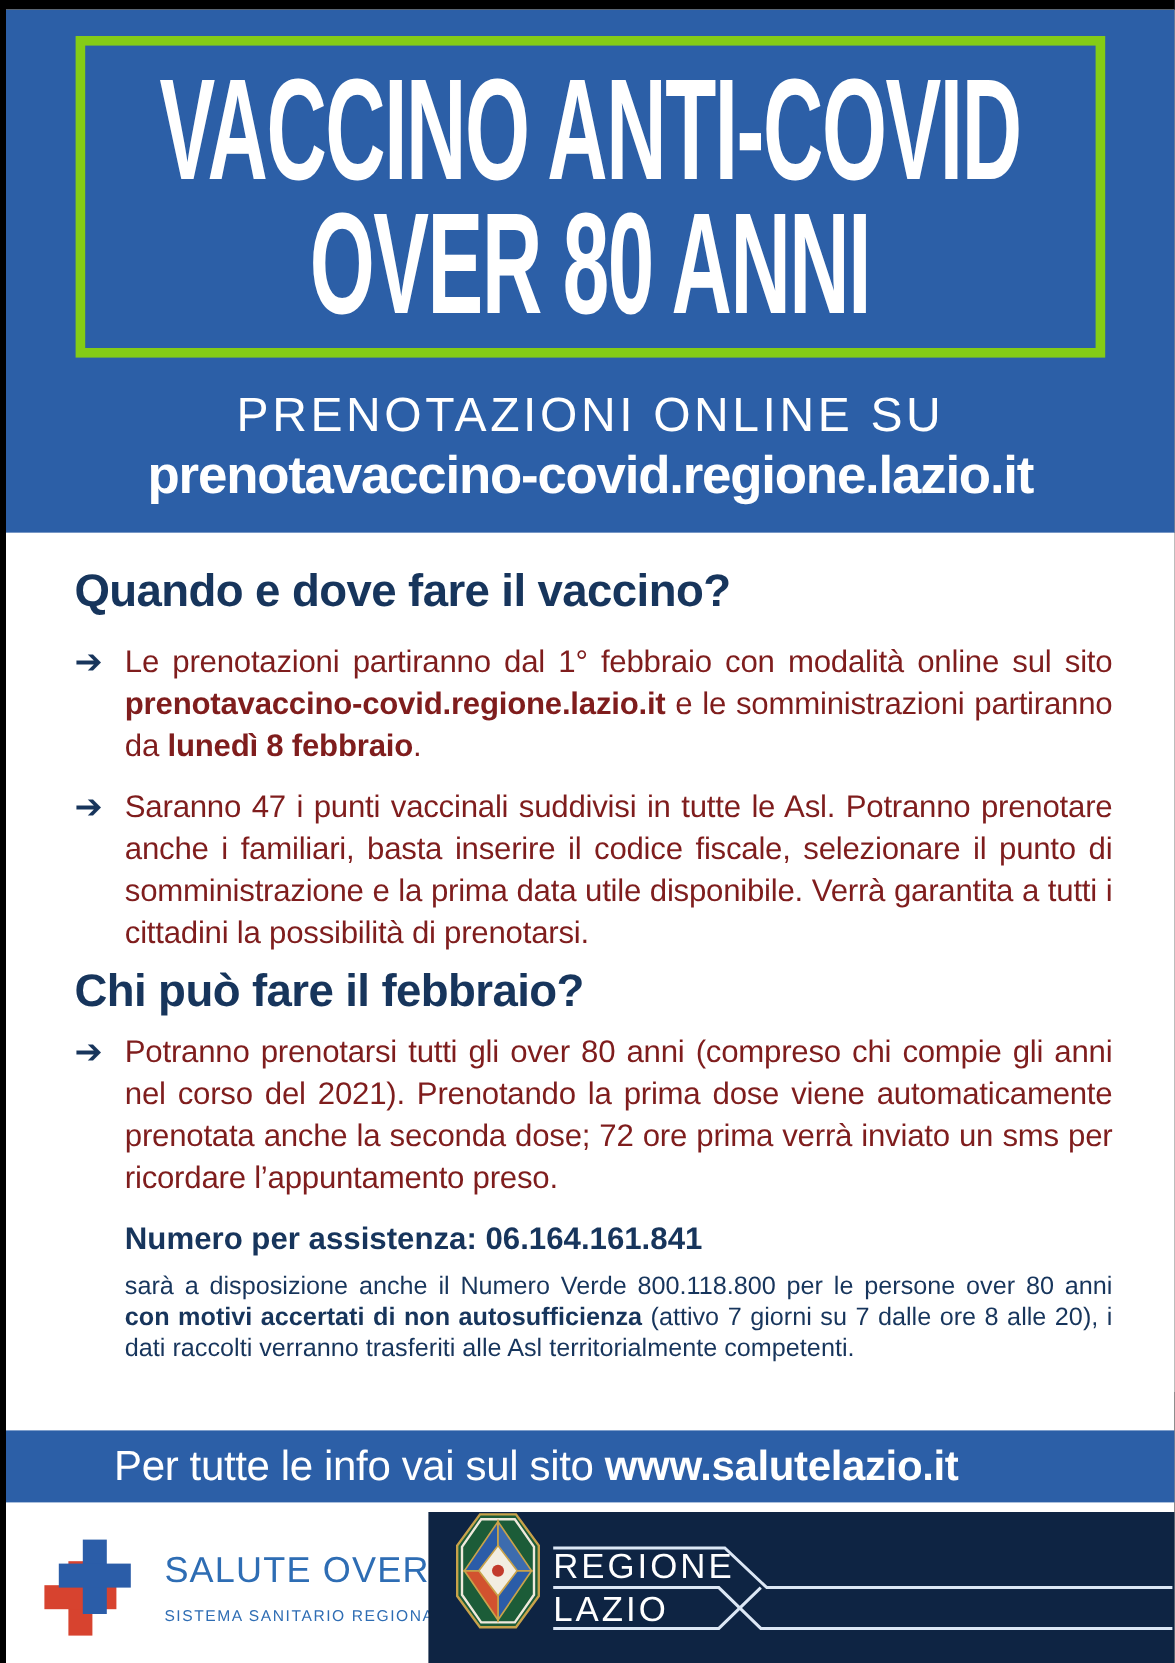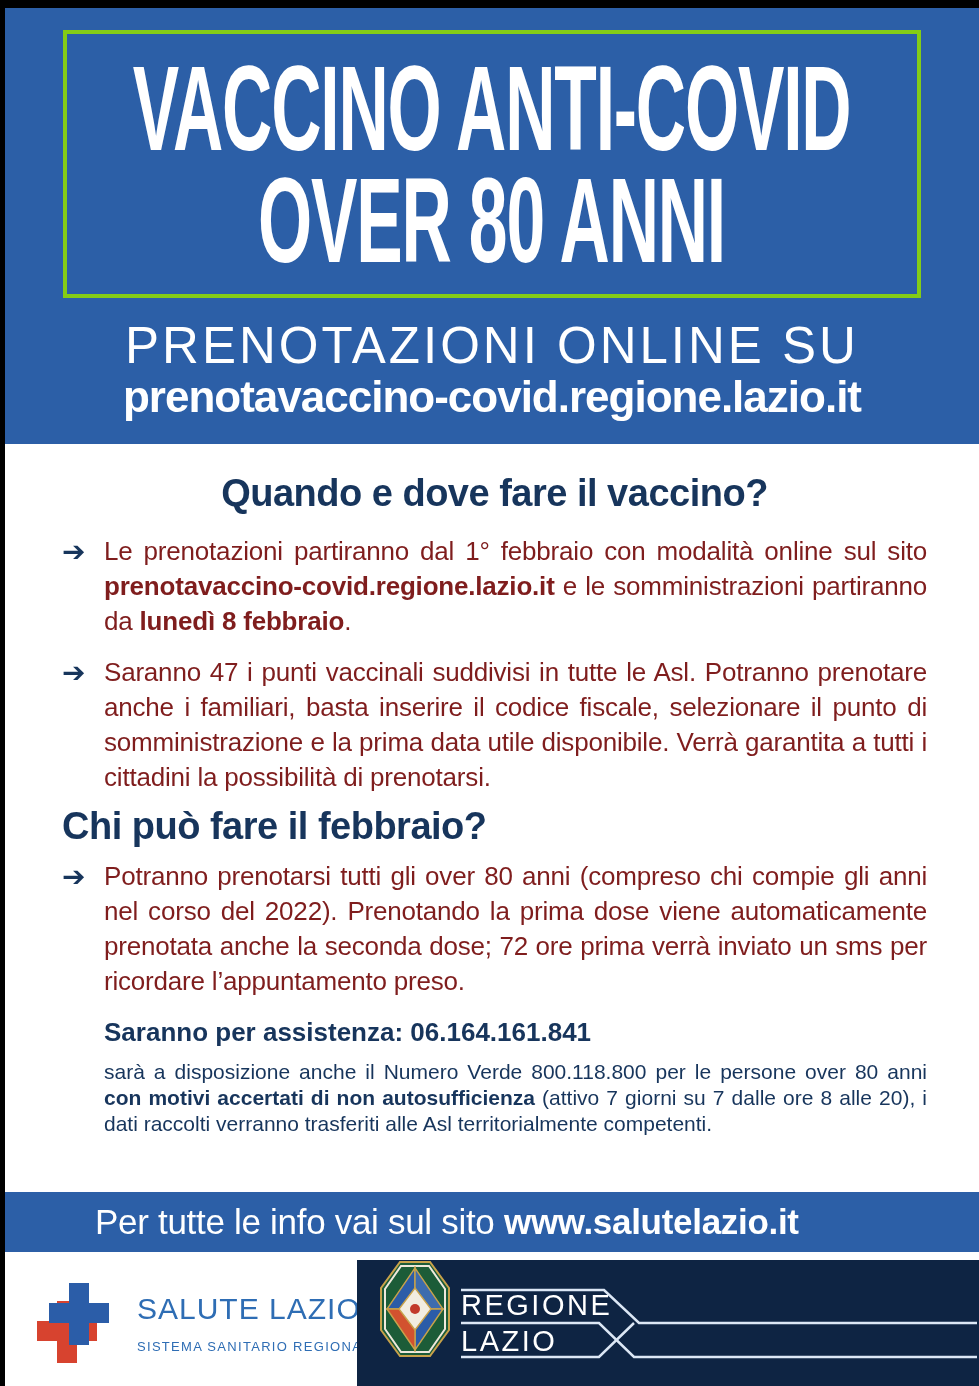--- a/index.html
+++ b/index.html
@@ -9,42 +9,42 @@
     font-family:"Liberation Sans", sans-serif; overflow:hidden; margin:0 auto;
   }
   .inner {
     position:absolute; left:5px; top:8px; width:974px; height:1378px;
     background:#ffffff; display:flex; flex-direction:column; overflow:hidden;
   }
 
   
   .header { flex:none; height:436px; background:#2c5fa7; }
   .title-box {
-    margin:22px auto 0; width:858px; height:268px; border:4px solid #84cc16;
+    margin:22px auto 0; width:858px; height:268px; border:8px solid #84cc16;
     display:flex; flex-direction:column; align-items:center; justify-content:center;
   }
   .title-line {
     display:block; white-space:nowrap; color:#ffffff; font-weight:bold;
     font-size:120px; line-height:100px; letter-spacing:-2px;
     transform:scaleX(0.58); transform-origin:center center;
   }
   .title-line + .title-line { margin-top:12px; }
   .subtitle {
     margin-top:26px; text-align:center; color:#ffffff;
-    font-size:51px; font-weight:500; letter-spacing:3px; line-height:44px;
+    font-size:40px; font-weight:500; letter-spacing:3px; line-height:44px;
   }
   .booking-url {
     margin-top:5px; text-align:center; color:#ffffff;
     font-size:44px; font-weight:800; letter-spacing:-1px; line-height:48px;
   }
 
   
   .main { flex:1 1 auto; overflow:hidden; background:#fff; padding:14px 52px 0 57px; color:#17355c; }
   .section-heading { font-size:38px; line-height:42px; font-weight:800; letter-spacing:-0.5px; color:#17355c; }
-  .h-quando { margin-top:14px;text-align:center; }
+  .h-quando { margin-top:14px; }
   .h-chi    { margin-top:10px; }
   .bullet { display:flex; align-items:flex-start; }
   .b1 { margin-top:20px; }
   .b2 { margin-top:16px; }
   .b3 { margin-top:12px; }
   .arrow {
     flex:none; width:42px; font-family:"DejaVu Sans", sans-serif;
     font-size:28px; font-weight:bold; color:#17355c; line-height:35px;
   }
   .bullet-text {
@@ -103,25 +103,25 @@
 
       <div class="bullet b2">
         <span class="arrow">➔</span>
         <span class="bullet-text">Saranno 47 i punti vaccinali suddivisi in tutte le Asl. Potranno prenotare anche i familiari, basta inserire il codice fiscale, selezionare il punto di somministrazione e la prima data utile disponibile. Verrà garantita a tutti i cittadini la possibilità di prenotarsi.</span>
       </div>
 
       <div class="section-heading h-chi" style="margin-top:10px;">Chi può fare il febbraio?</div>
 
       <div class="bullet b3">
         <span class="arrow">➔</span>
-        <span class="bullet-text">Potranno prenotarsi tutti gli over 80 anni (compreso chi compie gli anni nel corso del 2022). Prenotando la prima dose viene automaticamente prenotata anche la seconda dose; 72 ore prima verrà inviato un sms per ricordare l’appuntamento preso.</span>
+        <span class="bullet-text">Potranno prenotarsi tutti gli over 80 anni (compreso chi compie gli anni nel corso del 2021). Prenotando la prima dose viene automaticamente prenotata anche la seconda dose; 72 ore prima verrà inviato un sms per ricordare l’appuntamento preso.</span>
       </div>
 
       <div class="contact-block cb1">
-        <div class="contact-label">Saranno per assistenza: 06.164.161.841</div>
+        <div class="contact-label">Numero per assistenza: 06.164.161.841</div>
       </div>
 
       <div class="contact-block cb2">
         <div class="contact-text"><span>sarà a disposizione anche il Numero Verde 800.118.800 per le persone over 80 anni </span><b>con motivi accertati di non autosufficienza</b><span> (attivo 7 giorni su 7 dalle ore 8 alle 20), i dati raccolti verranno trasferiti alle Asl territorialmente competenti.</span></div>
       </div>
     </div>
 
     <div class="infobar">
       <div class="infobar-text"><span>Per tutte le info vai sul sito </span><span class="site">www.salutelazio.it</span></div>
     </div>
@@ -129,21 +129,21 @@
     <div class="footer">
 
       <div class="footer-left">
         <svg class="cross-logo" width="76" height="84" viewBox="0 0 76 84">
           <rect x="22" y="20" width="20" height="62" fill="#d7432f"></rect>
           <rect x="2" y="40" width="60" height="20" fill="#d7432f"></rect>
           <rect x="34" y="2" width="20" height="62" fill="#2b5da8"></rect>
           <rect x="14" y="22" width="60" height="20" fill="#2b5da8"></rect>
         </svg>
         <div class="salute-text">
-          <div class="salute-name">SALUTE LAZIO</div>
+          <div class="salute-name">SALUTE OVER</div>
           <div class="salute-tagline">SISTEMA SANITARIO REGIONALE</div>
         </div>
       </div>
 
       <div class="footer-right">
         <svg class="emblem" width="72" height="98" viewBox="0 0 72 98">
           <polygon points="21,2 51,2 70,28 70,70 51,96 21,96 2,70 2,28" fill="#1c5c38" stroke="#c8a24a" stroke-width="2"></polygon>
           <polygon points="22,6 50,6 66,29 66,69 50,92 22,92 6,69 6,29" fill="none" stroke="#efe9dc" stroke-width="2"></polygon>
           <polygon points="36,8 8,49 36,49" fill="#2b5ca8" stroke="#c8a24a" stroke-width="1.4"></polygon>
           <polygon points="36,8 64,49 36,49" fill="#3d6cae" stroke="#c8a24a" stroke-width="1.4"></polygon>

